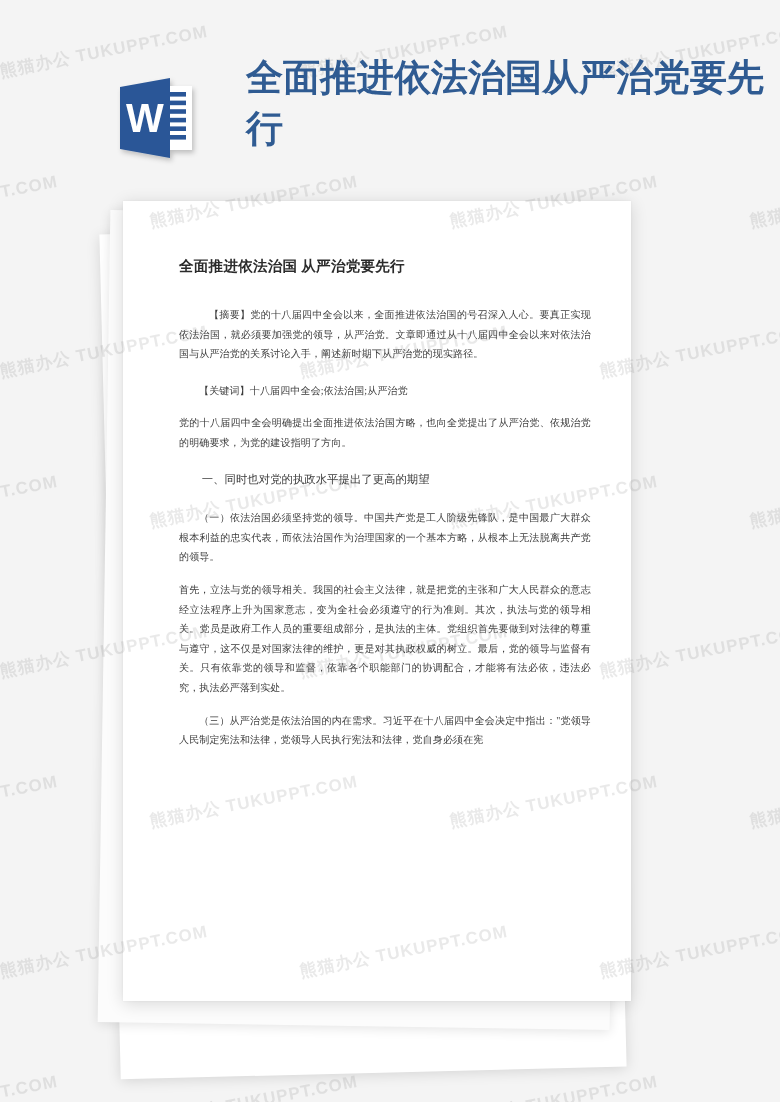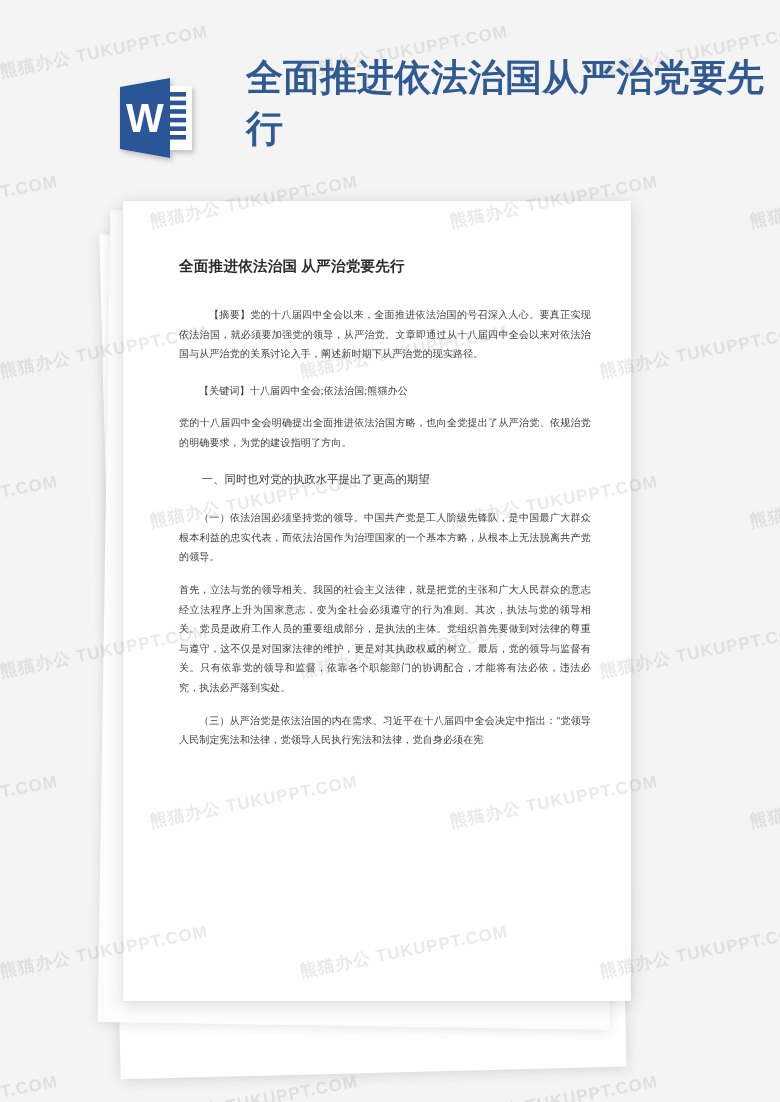--- a/index.html
+++ b/index.html
@@ -148,21 +148,21 @@
 <body>
 
 <div class="pages">
   <div class="page-back-2"></div>
   <div class="page-back-1"></div>
 
   <div class="page-main">
     <div class="doc-inner">
       <div class="doc-title">全面推进依法治国 从严治党要先行</div>
       <p class="para abstract">【摘要】党的十八届四中全会以来，全面推进依法治国的号召深入人心。要真正实现依法治国，就必须要加强党的领导，从严治党。文章即通过从十八届四中全会以来对依法治国与从严治党的关系讨论入手，阐述新时期下从严治党的现实路径。</p>
-      <p class="para indent2 gap-top">【关键词】十八届四中全会;依法治国;熊猫办公</p>
+      <p class="para indent2 gap-top">【关键词】十八届四中全会;依法治国;从严治党</p>
       <p class="para gap-big">党的十八届四中全会明确提出全面推进依法治国方略，也向全党提出了从严治党、依规治党的明确要求，为党的建设指明了方向。</p>
       <p class="section-head gap-top">一、同时也对党的执政水平提出了更高的期望</p>
       <p class="para indent2 gap-top">（一）依法治国必须坚持党的领导。中国共产党是工人阶级先锋队，是中国最广大群众根本利益的忠实代表，而依法治国作为治理国家的一个基本方略，从根本上无法脱离共产党的领导。</p>
       <p class="para gap-big">首先，立法与党的领导相关。我国的社会主义法律，就是把党的主张和广大人民群众的意志经立法程序上升为国家意志，变为全社会必须遵守的行为准则。其次，执法与党的领导相关。党员是政府工作人员的重要组成部分，是执法的主体。党组织首先要做到对法律的尊重与遵守，这不仅是对国家法律的维护，更是对其执政权威的树立。最后，党的领导与监督有关。只有依靠党的领导和监督，依靠各个职能部门的协调配合，才能将有法必依，违法必究，执法必严落到实处。</p>
       <p class="para indent2 gap-big">（三）从严治党是依法治国的内在需求。习近平在十八届四中全会决定中指出："党领导人民制定宪法和法律，党领导人民执行宪法和法律，党自身必须在宪</p>
     </div>
   </div>
 </div>
 
 <div class="header">

